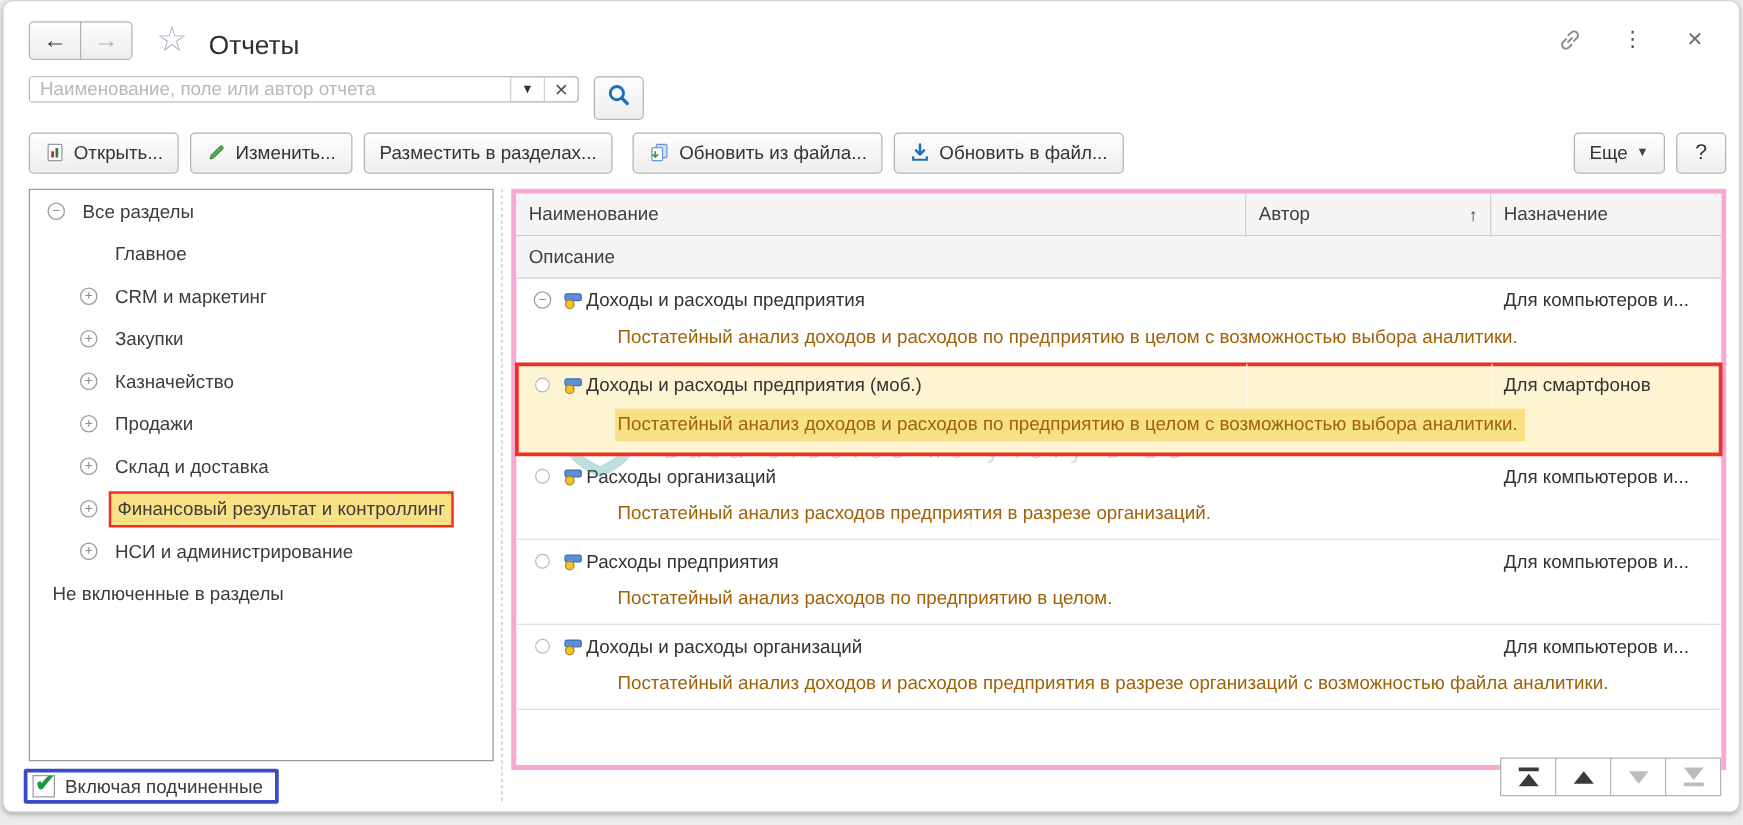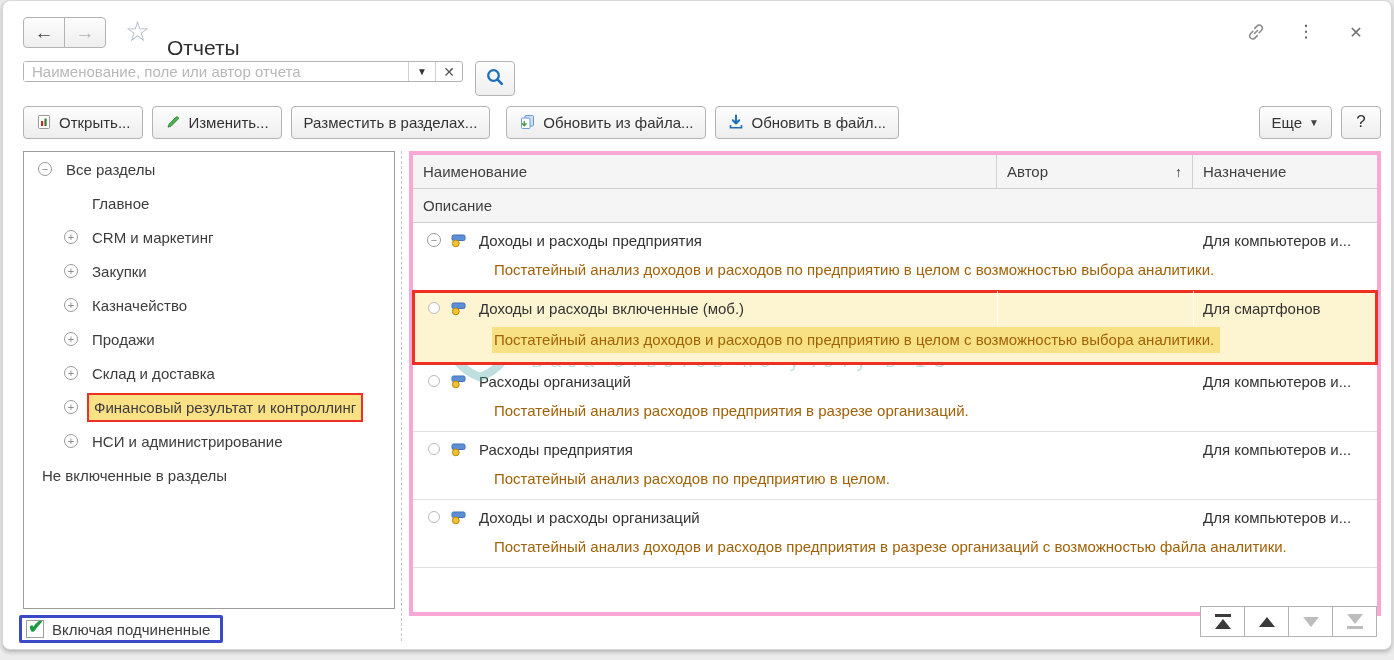--- a/index.html
+++ b/index.html
@@ -8,21 +8,21 @@
             border:1px solid #d7d7d7; border-radius:8px; box-shadow:0 2px 4px rgba(0,0,0,.25); }
 
   
   .titlebar { position:absolute; left:0; top:0; width:100%; height:52px; }
   .navgroup { position:absolute; left:20px; top:16px; display:flex; }
   .navbtn { width:42px; height:31px; background:linear-gradient(#fdfdfd,#eeeeee); border:1px solid #b3b3b3;
             display:flex; align-items:center; justify-content:center; font-size:19px; color:#3d3d3d; cursor:pointer; }
   .navbtn.first { border-radius:4px 0 0 4px; }
   .navbtn.last  { border-radius:0 4px 4px 0; margin-left:-1px; color:#b0b0b0; }
   .star { position:absolute; left:122px; top:16px; font-size:28px; color:#aab6c4; line-height:30px; }
-  .wtitle { position:absolute; left:164px; top:35px; font-size:21px; color:#2e2e2e; }
+  .wtitle { position:absolute; left:164px; top:24px; font-size:21px; color:#2e2e2e; }
   .tb-icons { position:absolute; right:24px; top:20px; display:flex; gap:28px; align-items:center; }
   .tb-ic { width:22px; height:22px; display:flex; align-items:center; justify-content:center; cursor:pointer; }
   .kebab { font-size:17px; color:#555; letter-spacing:0; line-height:20px; }
   .closex { font-size:16px; color:#6f6f6f; }
 
   
   .searchrow { position:absolute; left:20px; top:60px; height:34px; display:flex; }
   .searchbox { width:440px; height:21px; border:1px solid #b3b3b3; border-radius:3px; background:#fff; display:flex; align-items:stretch; }
   .searchbox input { flex:1; border:none; outline:none; padding:0 8px; font-size:15px; color:#333; font-family:"Liberation Sans",sans-serif; }
   .searchbox input::placeholder { color:#b8b8b8; }
@@ -72,21 +72,21 @@
   .th.author { width:196px; border-right:1px solid #cfcfcf; justify-content:space-between; }
   .th.purpose { flex:1; }
   .sortarrow { font-size:14px; color:#333; }
   .thead2 { display:flex; align-items:center; height:34px; background:#f5f5f5; border-bottom:1px solid #cfcfcf; padding:0 10px; font-size:15px; color:#3f3f3f; }
 
   .trow { border-bottom:1px solid #e0e0e0; position:relative; }
   .tr-main { display:flex; height:34px; align-items:center; }
   .seg-name { width:584px; display:flex; align-items:center; padding-left:14px; }
   .seg-author { width:196px; }
   .seg-purpose { flex:1; padding:0 10px; font-size:15px; color:#333; white-space:nowrap; overflow:hidden; }
-  .rname { font-size:15px; color:#333; margin-left:10px; }
+  .rname { font-size:15px; color:#333; }
   .exp2 { width:14px; height:14px; min-width:14px; border:1px solid #9b9b9b; border-radius:50%; color:#8a8a8a;
           font-size:11px; line-height:12px; text-align:center; background:#fff; }
   .leaf { width:12px; height:12px; min-width:12px; border:1px solid #b9b9b9; border-radius:50%; background:#fff; margin:1px; }
   .ricon { margin-left:10px; display:flex; }
   .tr-desc { padding:2px 10px 10px 81px; font-size:15px; color:#a16207; line-height:21px; max-width:960px; }
   .tr-desc span { display:inline-block; }
 
   .trow.hl { background:#fdf4d2; outline:3px solid #ee3124; outline-offset:-2px; z-index:3; }
   .trow.hl .tr-desc span { background:#f8e184; padding:2px 6px 3px 2px; margin-left:-2px; }
   .trow.hl .vline { position:absolute; top:0; width:1px; height:34px; background:rgba(255,255,255,.85); }
@@ -291,21 +291,21 @@
       <span class="vline v2"></span>
       <div class="tr-main">
         <div class="seg-name">
           <span class="leaf"></span>
           <span class="ricon">
             <svg width="18" height="15" viewBox="0 0 18 15">
                 <rect x="1" y="2" width="13" height="5.5" rx="1.5" fill="#5c8fd8" stroke="#3f6fb8"></rect>
                 <circle cx="4.8" cy="10.4" r="3.4" fill="#f1c232" stroke="#b8860b"></circle>
               </svg>
           </span>
-          <span class="rname">Доходы и расходы включенные (моб.)</span>
+          <span class="rname">Доходы и расходы предприятия (моб.)</span>
         </div>
         <div class="seg-author"></div>
         <div class="seg-purpose">Для смартфонов</div>
       </div>
       <div class="tr-desc"><span>Постатейный анализ доходов и расходов по предприятию в целом с возможностью выбора аналитики.</span></div>
     </div>
 
     <div class="trow">
       <div class="tr-main">
         <div class="seg-name">

